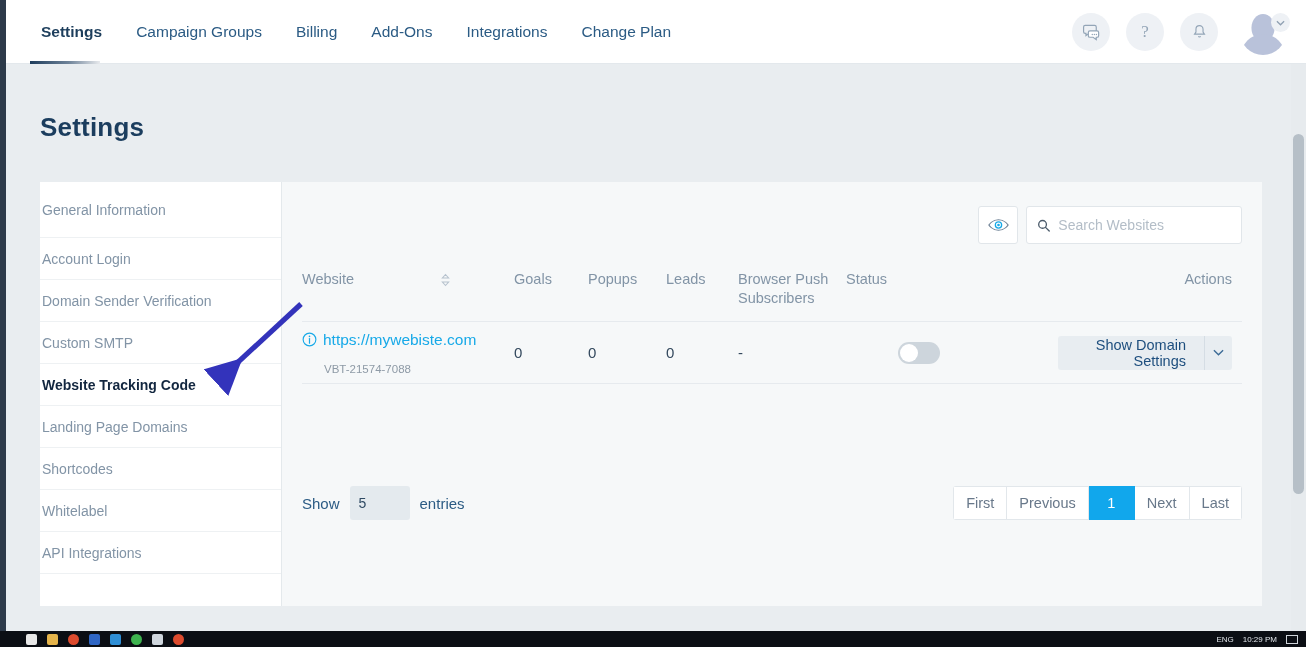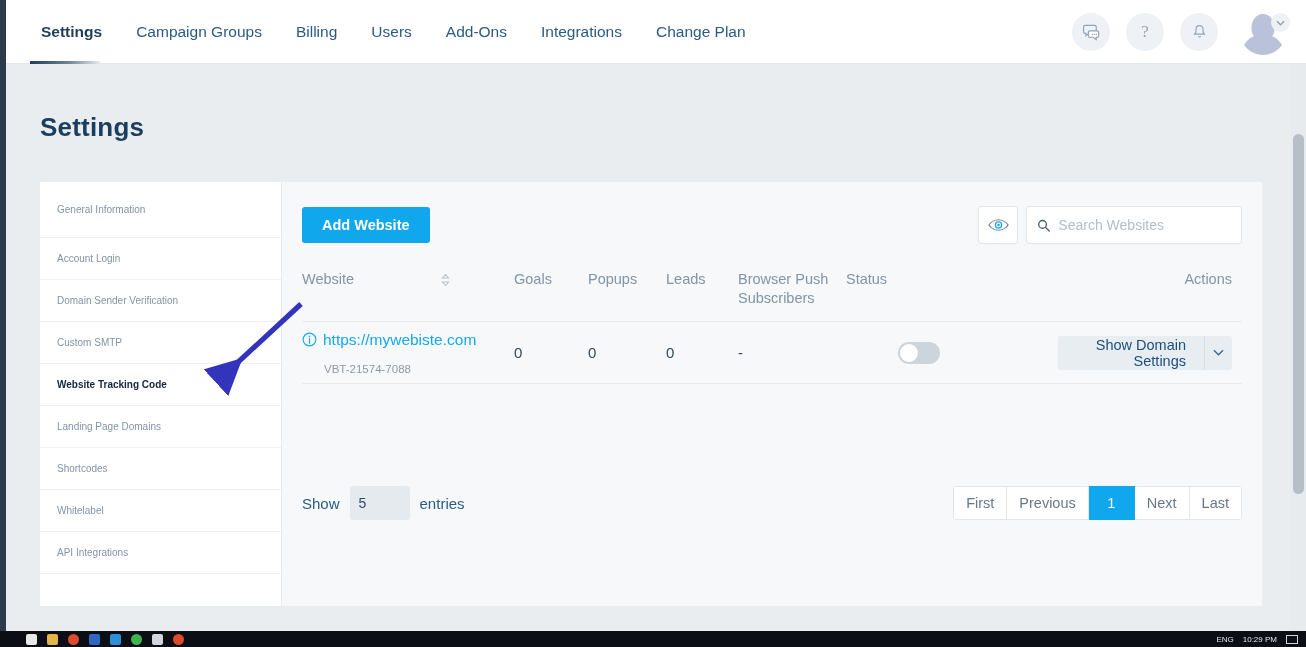--- a/index.html
+++ b/index.html
@@ -82,22 +82,22 @@
     position:absolute; left:34px; top:118px; width:1222px; height:424px;
     background:#f6f8f9;
   }
 
   
   .side {
     position:absolute; left:0; top:0; width:242px; height:424px;
     background:#ffffff; border-right:1px solid #e4e9ec;
   }
   .side-item {
-    height:42px; display:flex; align-items:center; padding-left:17px;
-    font-size:10px; color:#8294a6; cursor:pointer;
+    height:42px; display:flex; align-items:center; padding-left:2px;
+    font-size:14px; color:#8294a6; cursor:pointer;
     border-bottom:1px solid #eef1f3;
   }
   .side-item.first { height:56px; }
   .side-item.active { color:#12263f; font-weight:bold; }
 
   
   .panel { position:absolute; left:262px; top:0; right:20px; height:424px; }
 
   .btn-add {
     position:absolute; left:0; top:25px; height:36px; padding:0 20px;
@@ -218,23 +218,20 @@
   <div class="topbar">
     <div class="nav">
       <div class="nav-item active">
           <span>Settings</span>
         </div>
       <div class="nav-item">
           <span>Campaign Groups</span>
         </div>
       <div class="nav-item">
           <span>Billing</span>
-        </div>
-      <div class="nav-item">
-          <span>Users</span>
         </div>
       <div class="nav-item">
           <span>Add-Ons</span>
         </div>
       <div class="nav-item">
           <span>Integrations</span>
         </div>
       <div class="nav-item">
           <span>Change Plan</span>
         </div>
@@ -304,21 +301,20 @@
         <div class="side-item">
             <span>Whitelabel</span>
           </div>
         <div class="side-item">
             <span>API Integrations</span>
           </div>
       </div>
 
       <div class="panel">
 
-        <button class="btn-add">Add Website</button>
 
         <div class="eye-btn">
           <svg width="21" height="14" viewBox="0 0 24 16">
             <path d="M1 8s4-6 11-6 11 6 11 6-4 6-11 6S1 8 1 8z" fill="none" stroke="#6f8296" stroke-width="1.4"></path>
             <circle cx="12" cy="8" r="3.6" fill="none" stroke="#17a9e8" stroke-width="1.5"></circle>
             <circle cx="12" cy="8" r="1.5" fill="#17a9e8"></circle>
           </svg>
         </div>
 
         <div class="search-box">

